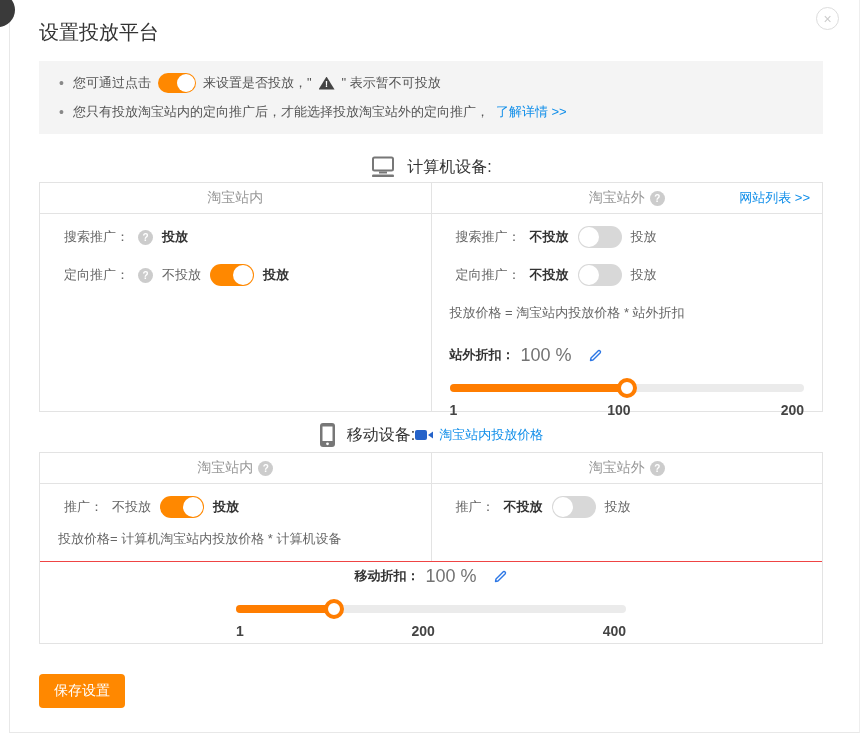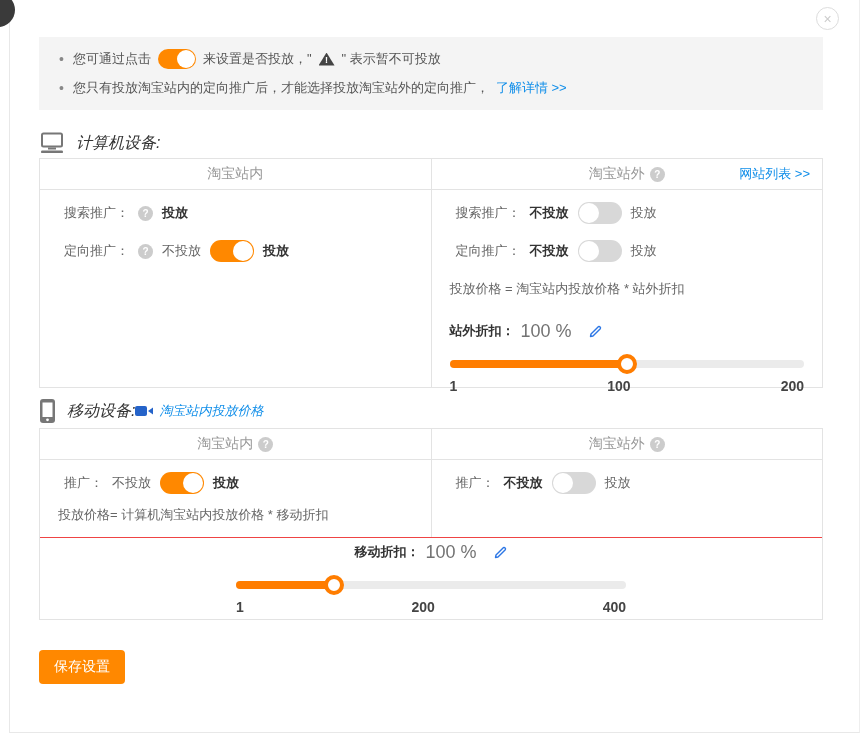--- a/index.html
+++ b/index.html
@@ -14,21 +14,21 @@
 
   .content { padding:20px 28px 0 29px; }
   .title { font-size:20px; color:#333; font-weight:400; line-height:24px; }
 
   .note { background:#f4f4f4; margin-top:17px; width:784px; padding:12px 20px; display:flex; flex-direction:column; gap:9px; }
   .note-line { display:flex; align-items:center; gap:7px; color:#555; font-size:13px; line-height:20px; }
   .bullet { color:#888; font-size:14px; margin-right:2px; }
   .warn { display:inline-flex; align-items:flex-end; justify-content:center; width:16px; height:13px; background:#444;
           clip-path:polygon(50% 0,100% 100%,0 100%); color:#fff; font-size:9px; font-weight:700; line-height:11px; }
 
-  .sec-row { width:784px; display:flex; align-items:center; justify-content:flex-start;font-style:italic; }
+  .sec-row { width:784px; display:flex; align-items:center; justify-content:center; }
   .sec { display:flex; align-items:center; gap:11px; font-size:16px; color:#333; }
   .sec1 { margin-top:22px; }
   .sec2 { margin-top:10px; }
 
   .link { color:#108ee9; font-size:13px; text-decoration:none; cursor:pointer; }
   .tips-link { display:inline-flex; align-items:center; gap:5px; }
 
   .grid-table { width:784px; border:1px solid #e3e3e3; margin-top:4px; background:#fff; }
   .thead { display:flex; height:31px; border-bottom:1px solid #e3e3e3; }
   .th { flex:1; position:relative; display:flex; align-items:center; justify-content:center; gap:5px; color:#999; font-size:14px; }
@@ -80,20 +80,21 @@
               border:none; border-radius:4px; cursor:pointer; font-family:inherit; }
 </style>
 </head>
 <body>
 
 <div class="modal">
   <span class="corner-dot"></span>
   <div class="close">×</div>
 
   <div class="content">
+    <h1 class="title">设置投放平台</h1>
 
     
     <div class="note">
       <div class="note-line">
         <span class="bullet">•</span>
         <span>您可通过点击</span>
         <span class="toggle sm on">
             <span class="knob"></span>
           </span>
         <span>来设置是否投放，"</span>
@@ -223,21 +224,21 @@
       <div class="tbody tbody-mobile">
         <div class="td">
           <div class="ctl-row">
             <span class="lbl">推广：</span>
             <span class="unsel">不投放</span>
             <span class="toggle on">
                 <span class="knob"></span>
               </span>
             <span class="sel">投放</span>
           </div>
-          <div class="formula" style="margin-top:8px">投放价格= 计算机淘宝站内投放价格 * 移动折扣</div>
+          <div class="formula" style="margin-top:8px">投放价格= 计算机淘宝站内投放价格 * 计算机设备</div>
         </div>
         <div class="td">
           <div class="ctl-row">
             <span class="lbl">推广：</span>
             <span class="sel">不投放</span>
             <span class="toggle off">
                 <span class="knob"></span>
               </span>
             <span class="unsel">投放</span>
           </div>

